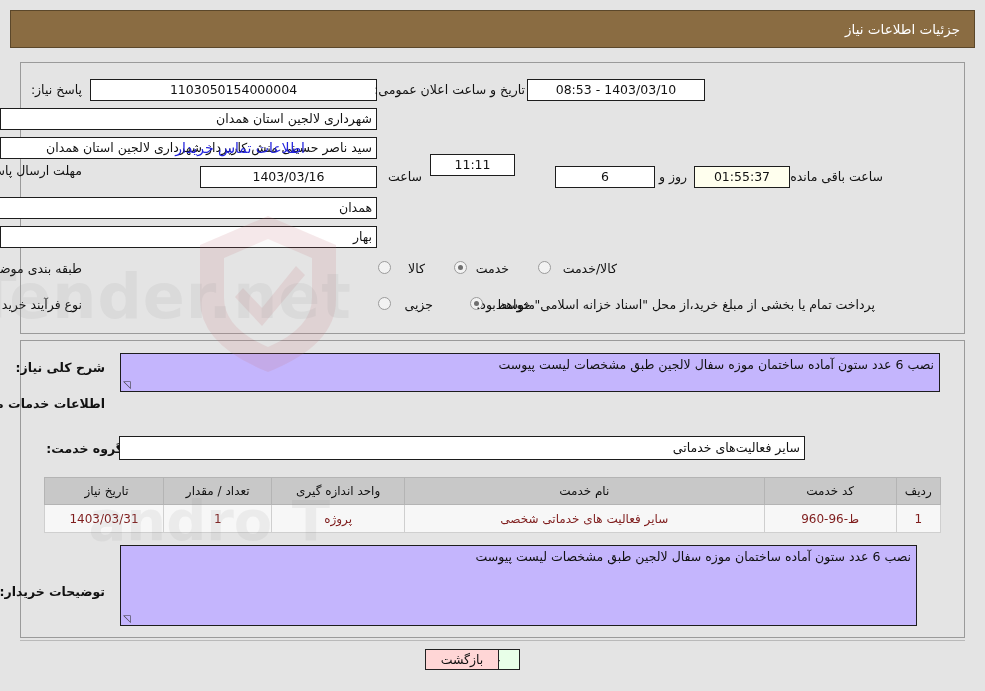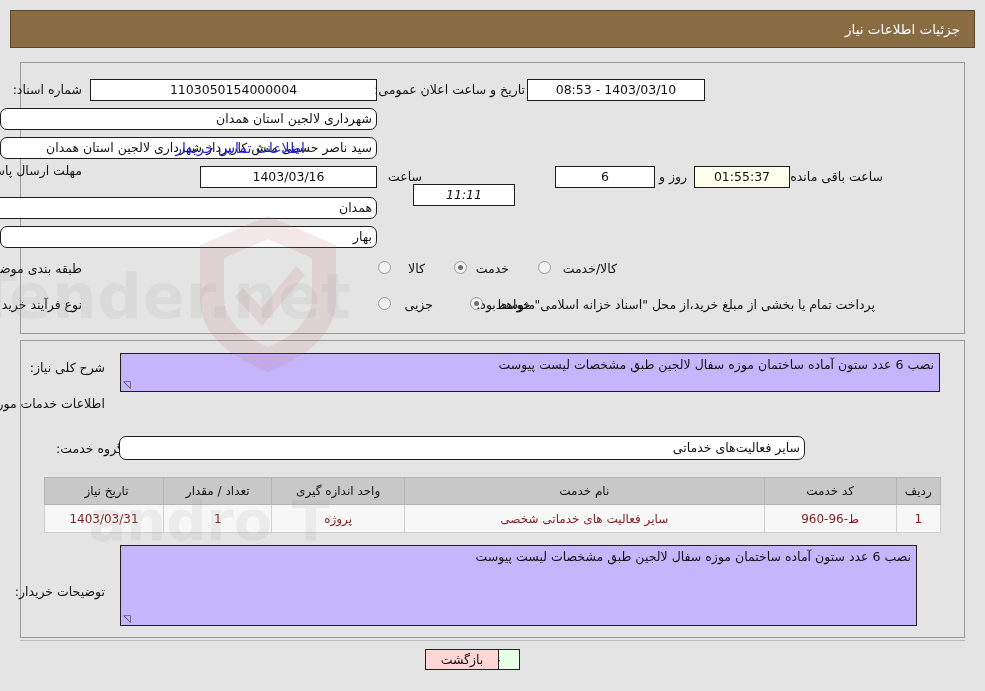--- a/index.html
+++ b/index.html
@@ -72,21 +72,21 @@
     font-family: "DejaVu Sans", "Liberation Sans", sans-serif;
     font-size: 12.5px;
     color: #111;
     line-height: 20px;
     height: 22px;
     padding: 0 4px;
     white-space: nowrap;
     overflow: hidden;
   }
   .fld.center { text-align: center; }
-  .fld.right  { text-align: right; border-radius: 7px; }
+  .fld.right  { text-align: right; }
   .fld.cream  { background: #ffffee; }
 
   .link {
     position: absolute;
     font-size: 14px;
     color: #2222dd;
     text-decoration: none;
     white-space: nowrap;
     cursor: pointer;
   }
@@ -134,21 +134,21 @@
     width: 10px; height: 10px;
     color: #333;
     font-size: 10px;
     line-height: 10px;
     transform: scaleX(-1);
   }
 
   .section-title {
     position: absolute;
     font-size: 12.5px;
-    font-weight: normal;
+    font-weight: bold;
     color: #111;
     white-space: nowrap;
   }
 
   
   .tbl {
     position: absolute;
     left: 44px;
     top: 477px;
     width: 897px;
@@ -217,37 +217,37 @@
       <text x="330" y="540">andro T</text>
     </g>
   </svg>
 
   <div class="header-bar">
     <span class="header-title">جزئیات اطلاعات نیاز</span>
   </div>
 
   <div class="panel" id="panel-top"></div>
 
-  <div class="lbl" style="right:903px; top:82px;">شماره اسناد:</div>
+  <div class="lbl" style="right:903px; top:82px;">پاسخ نیاز:</div>
   <div class="fld center" style="right:608px; top:79px; width:287px;">1103050154000004</div>
 
   <div class="lbl" style="right:460px; top:82px;">تاریخ و ساعت اعلان عمومی:</div>
   <div class="fld center" style="right:280px; top:79px; width:178px;">1403/03/10 - 08:53</div>
 
   <div class="lbl" style="right:903px; top:111px;">نام دستگاه خریدار:</div>
   <div class="fld right" style="right:608px; top:108px; width:377px;">شهرداری لالجین استان همدان</div>
 
   <div class="lbl" style="right:903px; top:140px;">ایجاد کننده درخواست:</div>
   <div class="fld right" style="right:608px; top:137px; width:377px;">سید ناصر حسینی منش کارپرداز شهرداری لالجین استان همدان</div>
   <a class="link" style="right:680px; top:140px;">اطلاعات تماس خریدار</a>
 
   <div class="lbl" style="right:903px; top:163px; width:80px;">مهلت ارسال پاسخ: تا تاریخ:</div>
   <div class="fld center" style="right:608px; top:166px; width:177px;">1403/03/16</div>
   <div class="lbl" style="right:563px; top:169px;margin-left:11px;">ساعت</div>
-  <div class="fld center" style="right:470px; top:184px; width:102px;font-style:italic;">11:11</div>
+  <div class="fld center" style="right:470px; top:154px; width:85px;">11:11</div>
   <div class="fld center" style="right:330px; top:166px; width:100px;">6</div>
   <div class="lbl" style="right:298px; top:169px;">روز و</div>
   <div class="fld center cream" style="right:195px; top:166px; width:96px;">01:55:37</div>
   <div class="lbl" style="right:102px; top:169px;">ساعت باقی مانده</div>
 
   <div class="lbl" style="right:903px; top:200px;">استان محل تحویل:</div>
   <div class="fld right" style="right:608px; top:197px; width:407px;">همدان</div>
 
   <div class="lbl" style="right:903px; top:229px;">شهر محل تحویل:</div>
   <div class="fld right" style="right:608px; top:226px; width:377px;">بهار</div>

